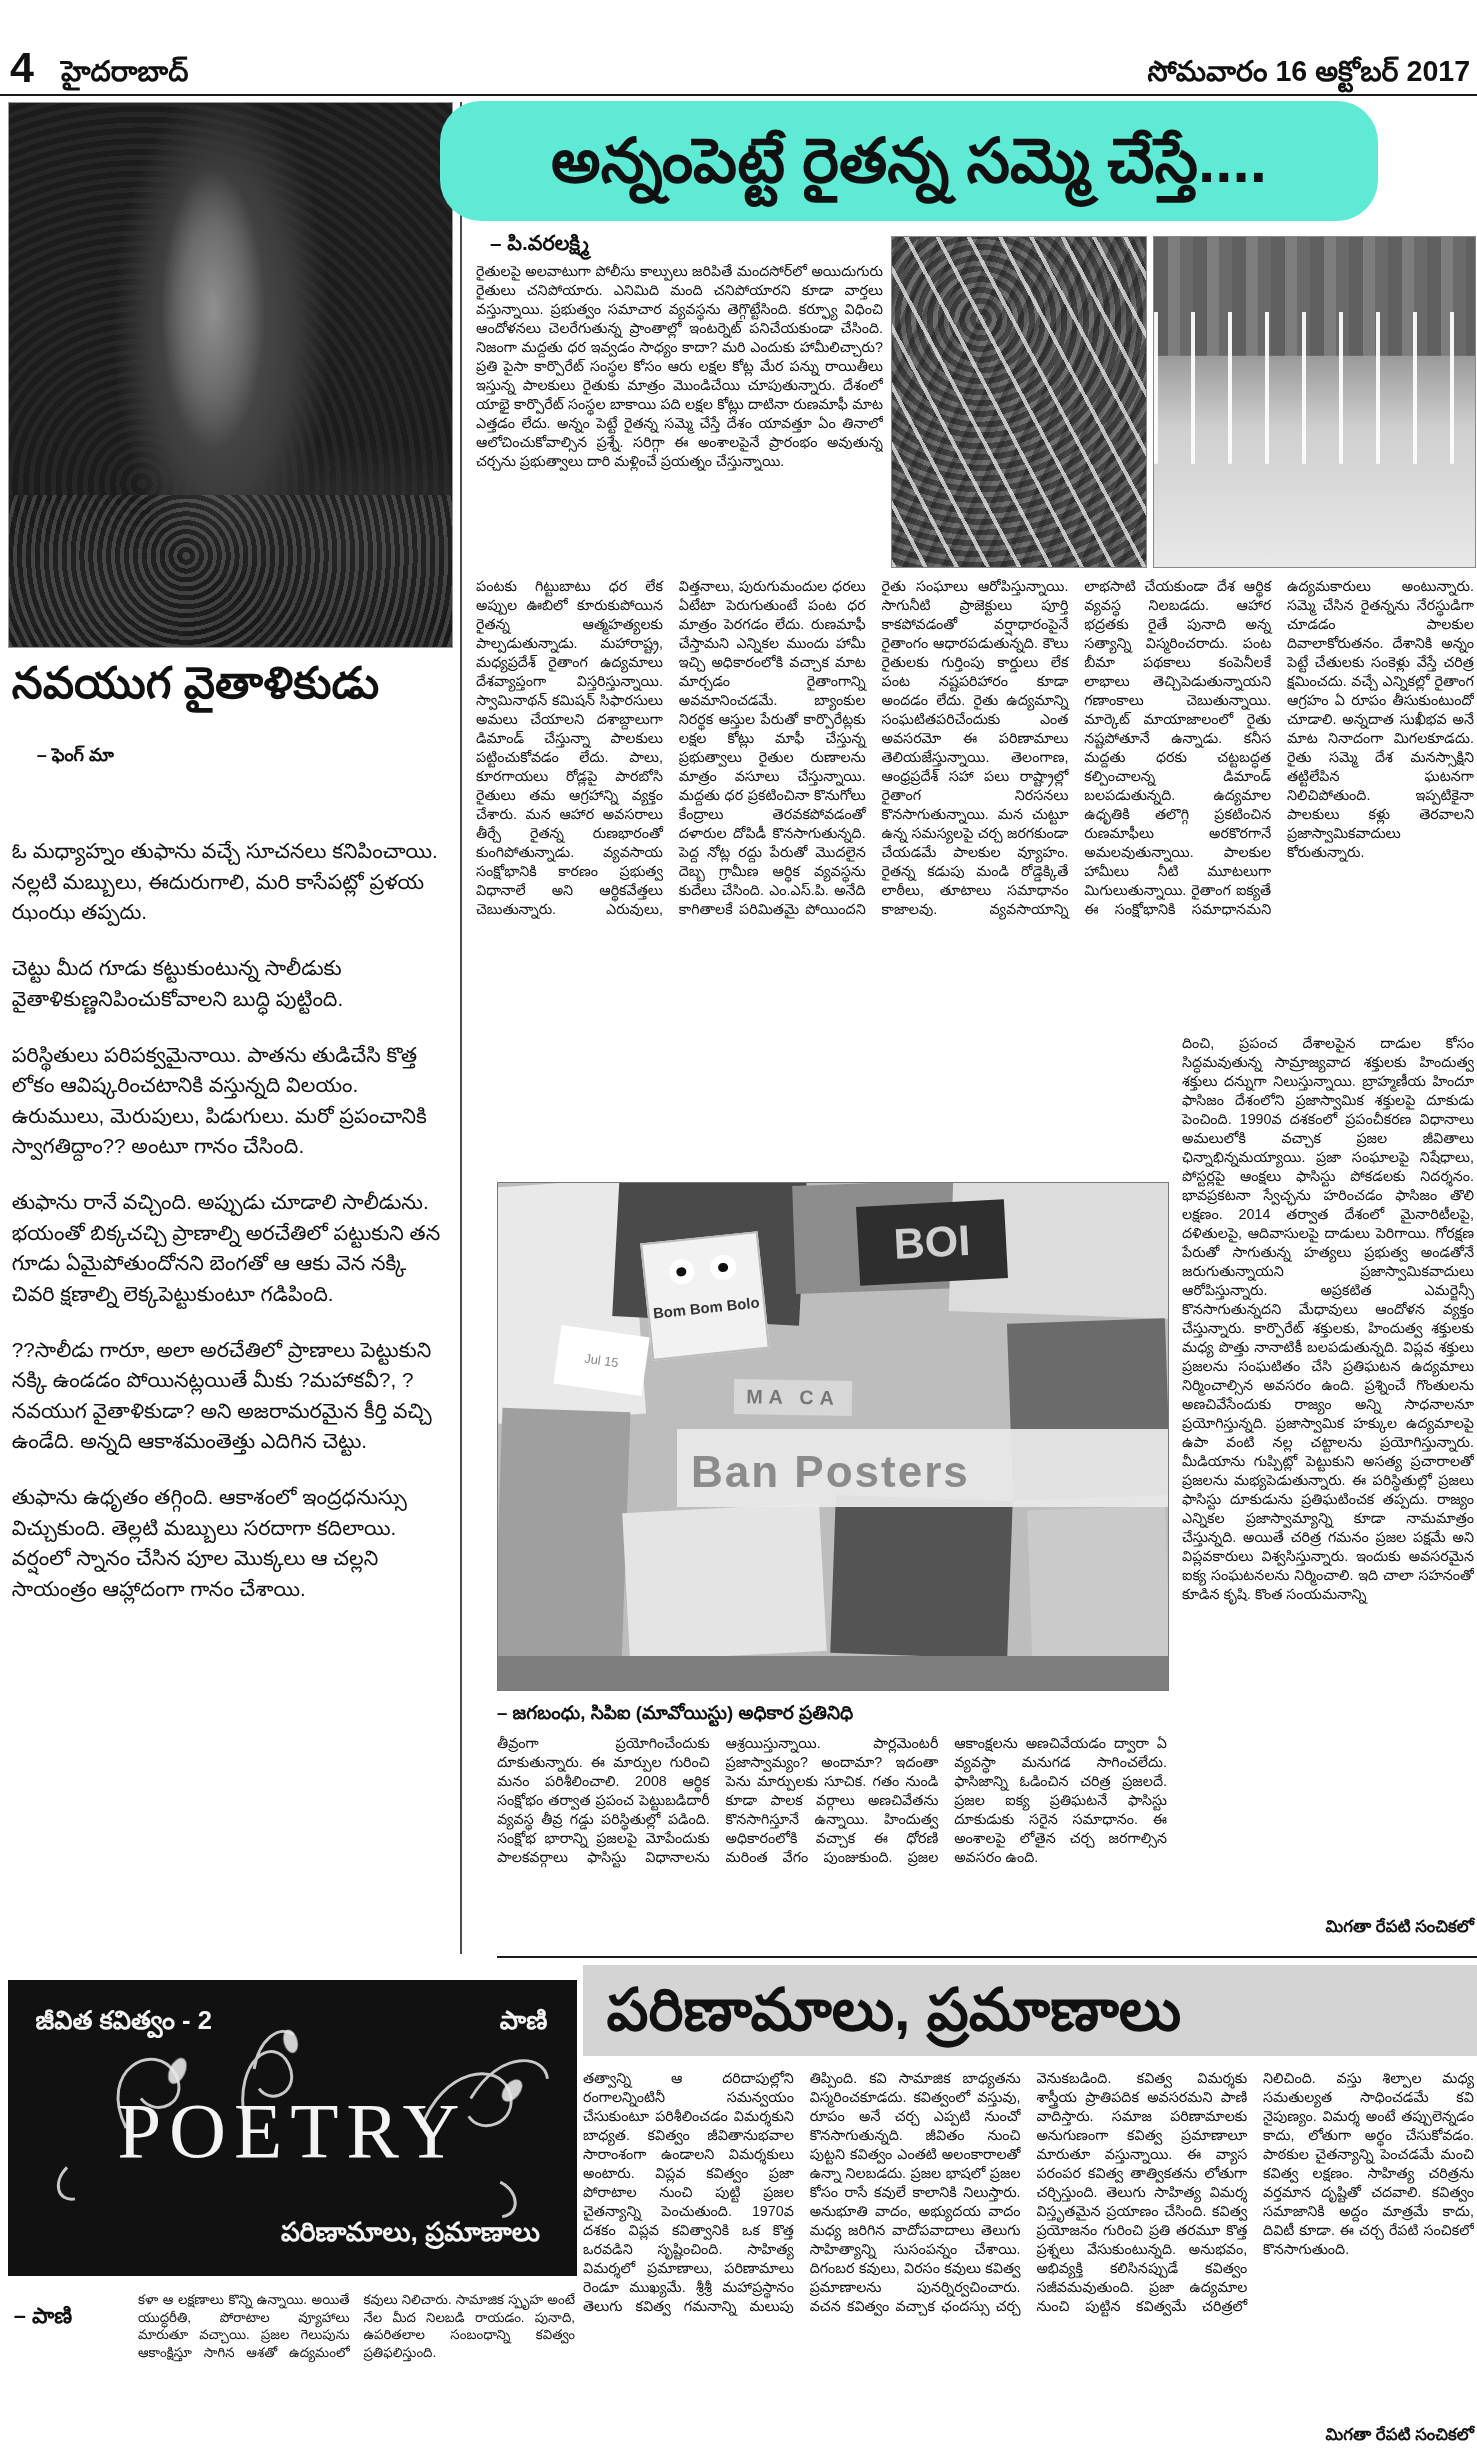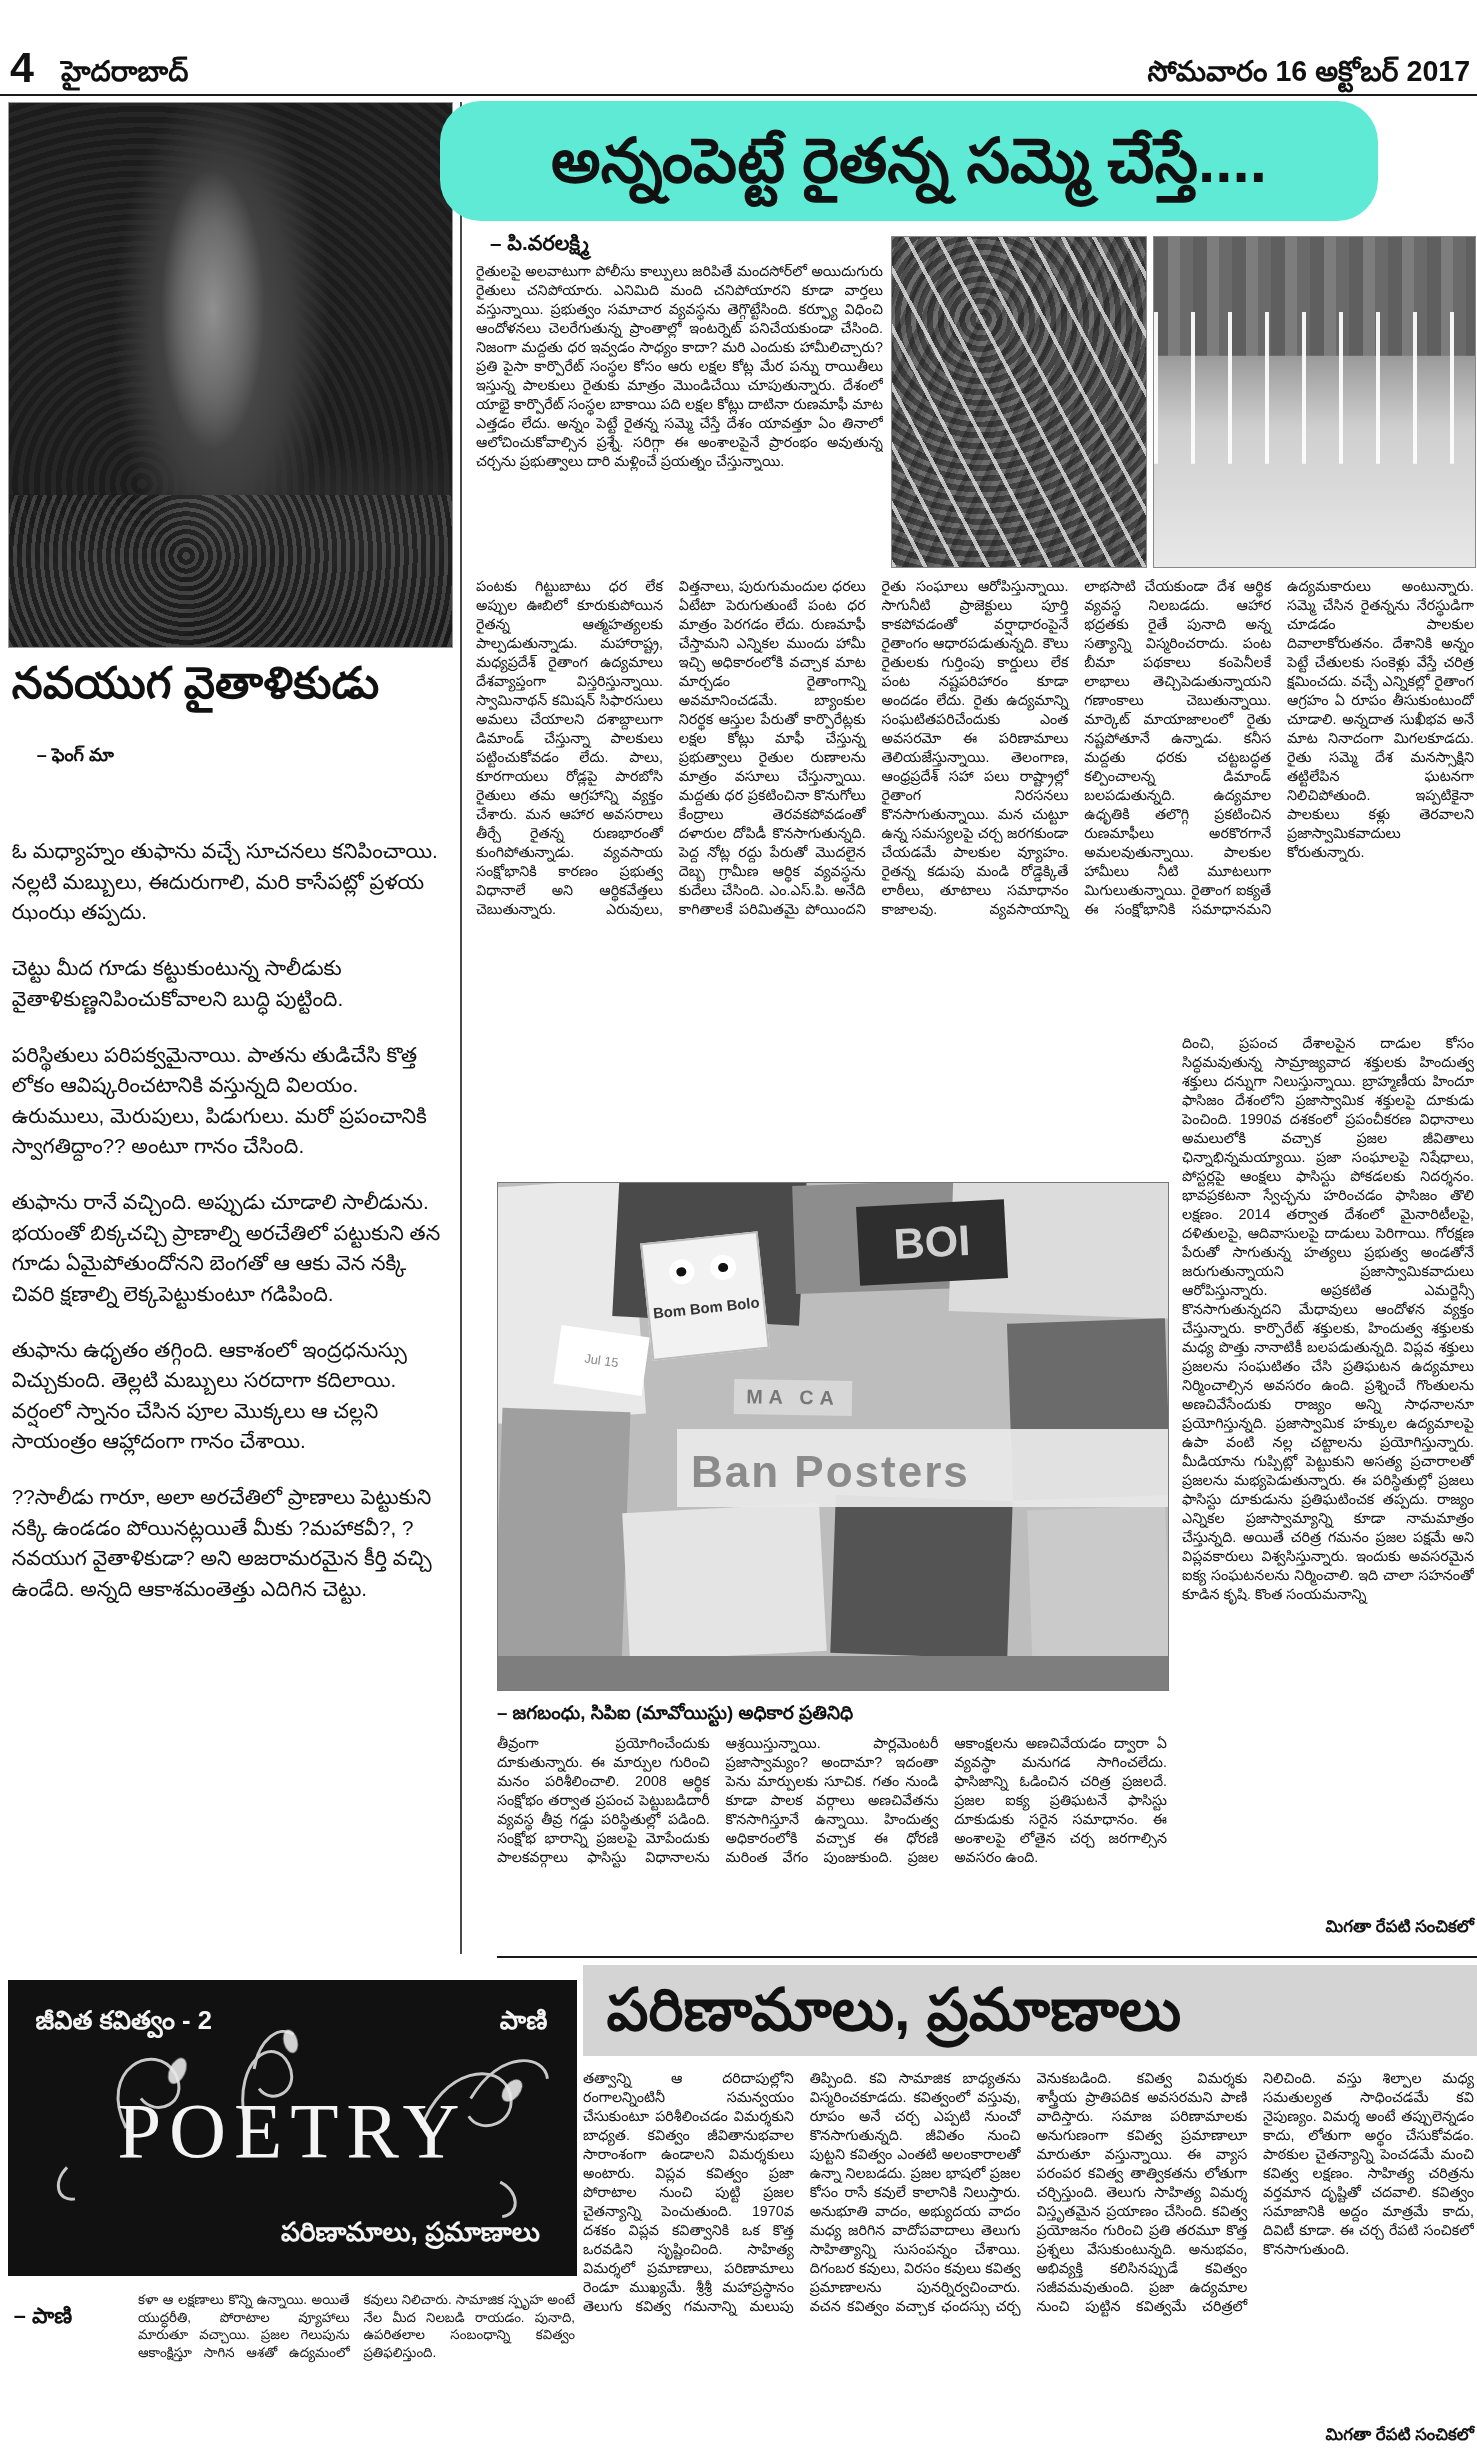--- a/index.html
+++ b/index.html
@@ -45,22 +45,22 @@
                 background:repeating-radial-gradient(circle at 40% 40%, rgba(120,120,120,.35) 0 3.9px, rgba(20,20,20,.4) 3.9px 8.9px);"></div>
   </div>
 
   <div class="abs hdr" style="left:11.8px;top:658px;width:438px;font-size:44px;">నవయుగ వైతాళికుడు</div>
   <div class="abs bold" style="left:17.7px;top:745px;font-size:18px;margin-left:19px;">– ఫెంగ్ మా</div>
   <div class="abs poem" style="left:11.8px;top:788px;width:439px;height:1167px;font-size:20.7px;line-height:30.5px;overflow:hidden;margin-top:48px;">
       <p>ఓ మధ్యాహ్నం తుఫాను వచ్చే సూచనలు కనిపించాయి. నల్లటి మబ్బులు, ఈదురుగాలి, మరి కాసేపట్లో ప్రళయ ఝంఝ తప్పదు.</p>
       <p>చెట్టు మీద గూడు కట్టుకుంటున్న సాలీడుకు వైతాళికుణ్ణనిపించుకోవాలని బుద్ధి పుట్టింది.</p>
       <p>పరిస్థితులు పరిపక్వమైనాయి. పాతను తుడిచేసి కొత్త లోకం ఆవిష్కరించటానికి వస్తున్నది విలయం. ఉరుములు, మెరుపులు, పిడుగులు. మరో ప్రపంచానికి స్వాగతిద్దాం?? అంటూ గానం చేసింది.</p>
       <p>తుఫాను రానే వచ్చింది. అప్పుడు చూడాలి సాలీడును. భయంతో బిక్కచచ్చి ప్రాణాల్ని అరచేతిలో పట్టుకుని తన గూడు ఏమైపోతుందోనని బెంగతో ఆ ఆకు వెన నక్కి చివరి క్షణాల్ని లెక్కపెట్టుకుంటూ గడిపింది.</p>
+      <p>??సాలీడు గారూ, అలా అరచేతిలో ప్రాణాలు పెట్టుకుని నక్కి ఉండడం పోయినట్లయితే మీకు ?మహాకవీ?, ?నవయుగ వైతాళికుడా? అని అజరామరమైన కీర్తి వచ్చి ఉండేది. అన్నది ఆకాశమంతెత్తు ఎదిగిన చెట్టు.</p>
       <p>తుఫాను ఉధృతం తగ్గింది. ఆకాశంలో ఇంద్రధనుస్సు విచ్చుకుంది. తెల్లటి మబ్బులు సరదాగా కదిలాయి. వర్షంలో స్నానం చేసిన పూల మొక్కలు ఆ చల్లని సాయంత్రం ఆహ్లాదంగా గానం చేశాయి.</p>
-      <p>??సాలీడు గారూ, అలా అరచేతిలో ప్రాణాలు పెట్టుకుని నక్కి ఉండడం పోయినట్లయితే మీకు ?మహాకవీ?, ?నవయుగ వైతాళికుడా? అని అజరామరమైన కీర్తి వచ్చి ఉండేది. అన్నది ఆకాశమంతెత్తు ఎదిగిన చెట్టు.</p>
     </div>
 
   <div class="abs" style="left:460px;top:102px;width:2px;height:1852px;background:#4a4a4a;"></div>
 
   <div class="abs band" style="left:440px;top:101px;width:938px;height:120px;border-radius:41px;">
     <div class="hdr" style="text-align:center;font-size:62px;line-height:120px;">అన్నంపెట్టే రైతన్న సమ్మె చేస్తే....</div>
   </div>
   <div class="abs bold" style="left:490px;top:231px;font-size:20.7px;">– పి.వరలక్ష్మి</div>
 
   <div class="abs photo" style="left:891px;top:236px;width:254px;height:330px;border:1px solid #888;

